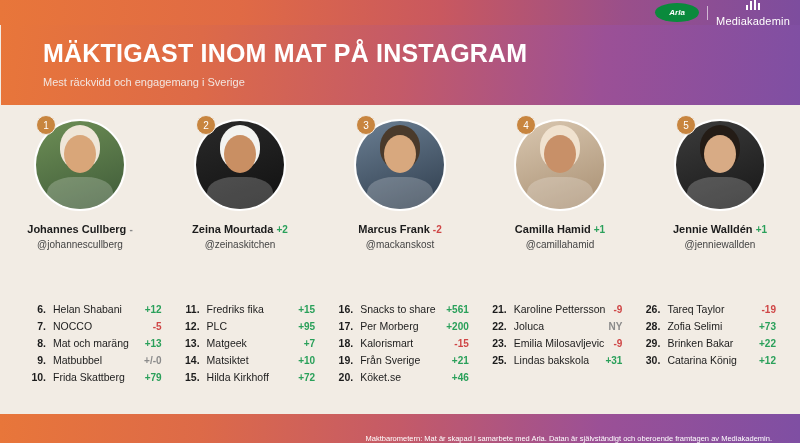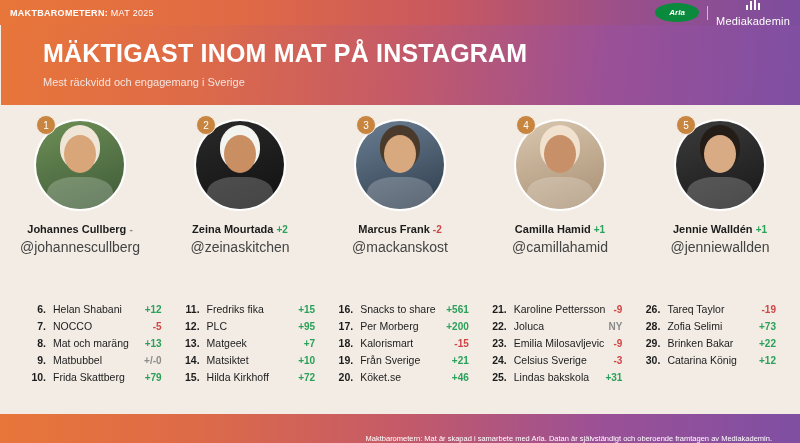--- a/index.html
+++ b/index.html
@@ -79,21 +79,21 @@
     background: #c8853f; color: #fff;
     font-size: 10px; display: flex; align-items: center; justify-content: center;
     z-index: 3; border: 1.5px solid #f2ece4;
   }
   .p-name {
     margin-top: 12px; font-size: 11px; font-weight: bold; color: #1c1c1c;
     text-align: center;
   }
   .p-delta { font-weight: bold; font-size: 10px; }
   .p-handle {
-    margin-top: 4px; font-size: 14px; color: #444; text-align: center;
+    margin-top: 4px; font-size: 10px; color: #444; text-align: center;
   }
   .up { color: #2aa05a; }
   .down { color: #cf4545; }
   .flat { color: #8a8a8a; }
   .ny { color: #8a8a8a; }
 
   
   .list {
     position: absolute; top: 292px; left: 0;
     width: 800px; height: 122px;
@@ -121,23 +121,20 @@
 
   
   .art { width: 100%; height: 100%; position: relative; }
 </style>
 </head>
 <body>
 
 <div class="page">
 
   <div class="topbar">
-    <div class="topbar-title">
-      <b>MAKTBAROMETERN:</b><span> MAT 2025</span>
-    </div>
     <div class="topbar-right">
       <div class="arla-logo">Arla</div>
       <div class="divider-v"></div>
       <div class="media-logo">
         <span class="bars-icon">
           <i style="height:5px"></i>
             <i style="height:9px"></i>
             <i style="height:12px"></i>
             <i style="height:7px"></i>
         </span>
@@ -331,25 +328,20 @@
           <span class="num">22.</span>
       <span class="nm">Joluca</span>
       <span class="dl ny">NY</span>
         </div>
         <div class="row">
           <span class="num">23.</span>
       <span class="nm">Emilia Milosavljevic</span>
       <span class="dl down">-9</span>
         </div>
         <div class="row">
-          <span class="num">24.</span>
-      <span class="nm">Celsius Sverige</span>
-      <span class="dl down">-3</span>
-        </div>
-        <div class="row">
           <span class="num">25.</span>
       <span class="nm">Lindas bakskola</span>
       <span class="dl up">+31</span>
         </div>
       </div>
       <div class="col">
         <div class="row">
           <span class="num">26.</span>
       <span class="nm">Tareq Taylor</span>
       <span class="dl down">-19</span>

